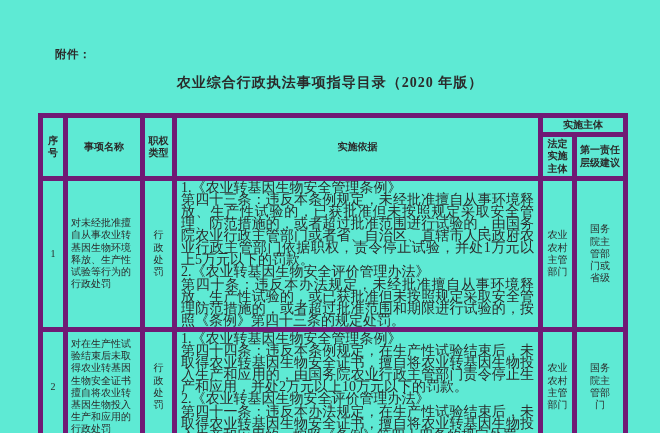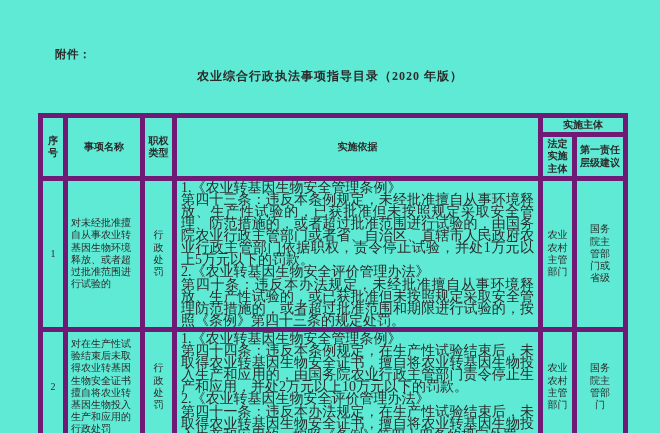--- a/index.html
+++ b/index.html
@@ -16,25 +16,25 @@
   .attachment {
     position: absolute;
     left: 55px;
     top: 47px;
     font-size: 11.5px;
     font-weight: bold;
     letter-spacing: 0.5px;
   }
   .title {
     position: absolute;
-    top: 68px;
+    top: 74px;
     left: 0;
     width: 100%;
     text-align: center;
-    font-size: 12px;
+    font-size: 14px;
     font-weight: bold;
     letter-spacing: 1px;
   }
   table.catalog {
     position: absolute;
     left: 38px;
     top: 113px;
     width: 585px;
     border-collapse: collapse;
     table-layout: fixed;
@@ -102,21 +102,21 @@
         <th colspan="2">实施主体</th>
       </tr>
       <tr class="hr-sub">
         <th class="h-legal">法定实施主体</th>
         <th class="h-resp">第一责任层级建议</th>
       </tr>
     </thead>
     <tbody>
       <tr class="body-row-1">
         <td class="cell-idx">1</td>
-        <td class="cell-name">对未经批准擅自从事农业转基因生物环境释放、或者超过批准范围进行试验的</td>
+        <td class="cell-name">对未经批准擅自从事农业转基因生物环境释放、生产性试验等行为的行政处罚</td>
         <td class="cell-type">行政处罚</td>
         <td class="cell-basis">
           <p>1.《农业转基因生物安全管理条例》</p>
           <p>第四十三条：违反本条例规定，未经批准擅自从事环境释放、生产性试验的，已获批准但未按照规定采取安全管理、防范措施的，或者超过批准范围进行试验的，由国务院农业行政主管部门或者省、自治区、直辖市人民政府农业行政主管部门依据职权，责令停止试验，并处1万元以上5万元以下的罚款。</p>
           <p>2.《农业转基因生物安全评价管理办法》</p>
           <p>第四十条：违反本办法规定，未经批准擅自从事环境释放、生产性试验的，或已获批准但未按照规定采取安全管理防范措施的，或者超过批准范围和期限进行试验的，按照《条例》第四十三条的规定处罚。</p>
         </td>
         <td class="cell-legal">农业农村主管部门</td>
         <td class="cell-resp">国务院主管部门或省级</td>
       </tr>

